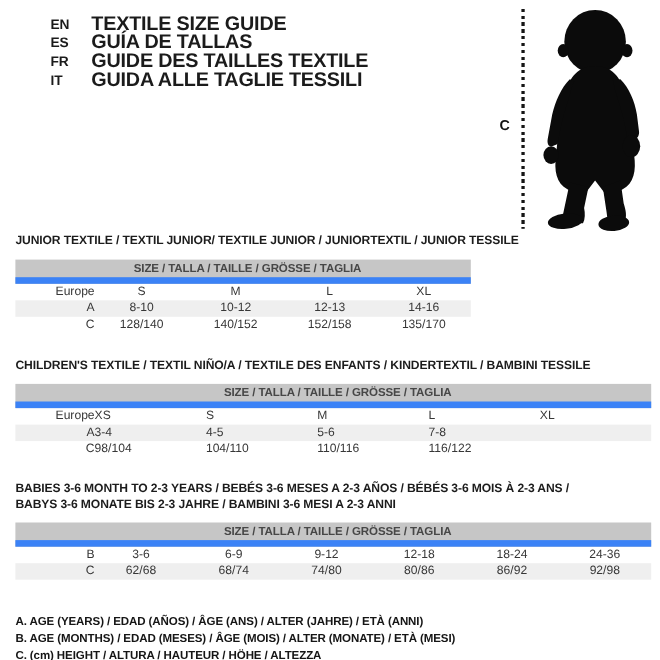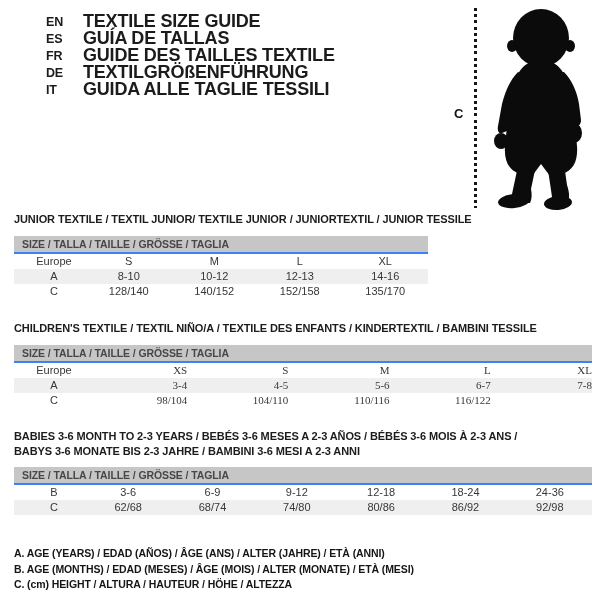--- a/index.html
+++ b/index.html
@@ -18,28 +18,28 @@
       background:repeating-linear-gradient(to bottom,#161616 0 3px,transparent 3px 6.2px); }
   .figure-label { position:absolute; left:454px; top:106px; font-size:13px; font-weight:700; color:#111; }
   .baby-svg { position:absolute; left:482px; top:6px; }
 
   
   .content { position:absolute; left:14px; top:212px; width:578px; }
   .section-title { font-size:11px; font-weight:700; color:#1c1c1c; letter-spacing:-0.1px;
       line-height:15px; margin-bottom:9px; }
   .section-title.wrap { max-width:508px; }
   .sizebar { background:#c6c6c6; color:#474747; font-size:10.5px; font-weight:600;
-      padding:2px 0 2px 8px; border-bottom:2px solid #3b82f6; letter-spacing:-0.1px; }
+      padding:2px 0 2px 8px; border-bottom:6px solid #3b82f6; letter-spacing:-0.1px;text-align:center; }
   .table { width:100%; }
   .table.narrow { width:414px; }
   .trow { display:flex; height:15px; line-height:15px; font-size:11px; color:#373737; }
   .trow.alt { background:#efefef; }
-  .tcell.label { width:72px; padding-left:8px; text-align:center; }
+  .tcell.label { width:72px; padding-left:8px; text-align:right; }
   .cols4 .tcell.val { width:calc((100% - 72px)/4); text-align:center; }
-  .cols5 .tcell.val { width:calc((100% - 72px)/5); text-align:right;font-family:Liberation Serif, serif; }
+  .cols5 .tcell.val { width:calc((100% - 72px)/5); text-align:left; }
   .cols6 .tcell.val { width:calc((100% - 72px)/6); text-align:center; }
   .sec2 { margin-top:22px; }
   .sec3 { margin-top:21px; }
   .sec3 .section-title { margin-bottom:8px; }
 
   
   .notes { margin-top:31px; }
   .note-line { font-size:10.5px; font-weight:700; color:#151515; line-height:15.5px; letter-spacing:-0.1px; }
 </style>
 </head>
@@ -52,24 +52,20 @@
       <span class="lang-code">EN</span>
       <span class="lang-title">TEXTILE SIZE GUIDE</span>
     </div>
     <div class="lang-row">
       <span class="lang-code">ES</span>
       <span class="lang-title">GUÍA DE TALLAS</span>
     </div>
     <div class="lang-row">
       <span class="lang-code">FR</span>
       <span class="lang-title">GUIDE DES TAILLES TEXTILE</span>
-    </div>
-    <div class="lang-row">
-      <span class="lang-code">DE</span>
-      <span class="lang-title">TEXTILGRÖßENFÜHRUNG</span>
     </div>
     <div class="lang-row">
       <span class="lang-code">IT</span>
       <span class="lang-title">GUIDA ALLE TAGLIE TESSILI</span>
     </div>
   </header>
 
   <span class="figure-label">C</span>
   <div class="height-line"></div>
   <svg class="baby-svg" width="116" height="206" viewBox="0 0 116 206" fill="#0b0b0b" xmlns="http://www.w3.org/2000/svg">
@@ -127,21 +123,20 @@
           <span class="tcell val">S</span>
           <span class="tcell val">M</span>
           <span class="tcell val">L</span>
           <span class="tcell val">XL</span>
         </div>
         <div class="trow alt">
           <span class="tcell label">A</span>
           <span class="tcell val">3-4</span>
           <span class="tcell val">4-5</span>
           <span class="tcell val">5-6</span>
-          <span class="tcell val">6-7</span>
           <span class="tcell val">7-8</span>
         </div>
         <div class="trow">
           <span class="tcell label">C</span>
           <span class="tcell val">98/104</span>
           <span class="tcell val">104/110</span>
           <span class="tcell val">110/116</span>
           <span class="tcell val">116/122</span>
         </div>
       </div>

